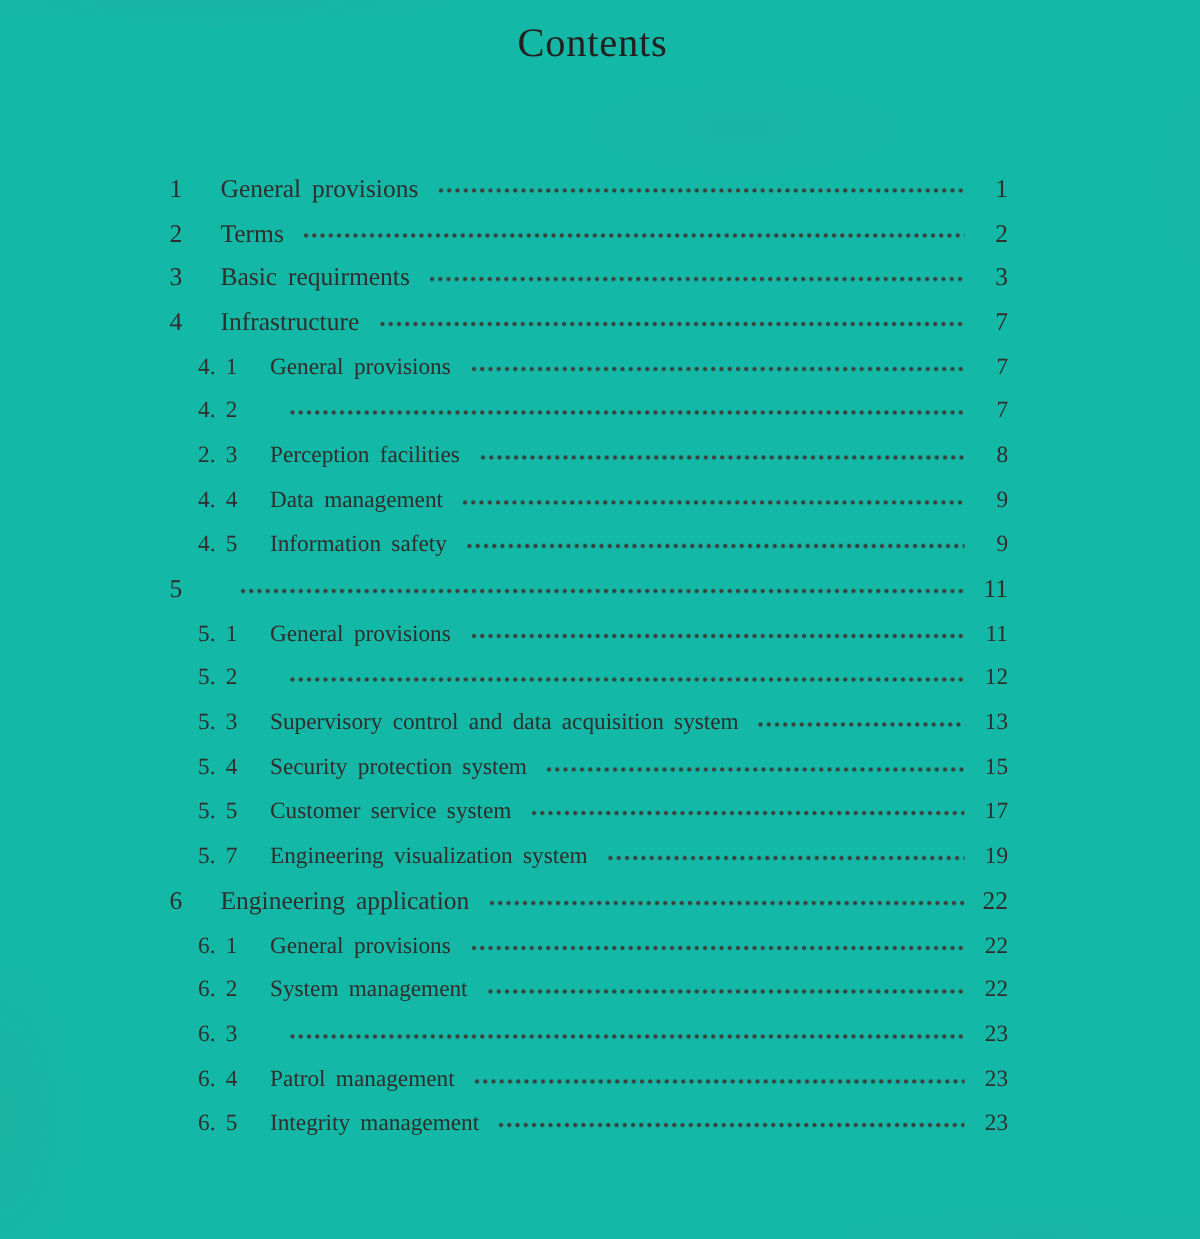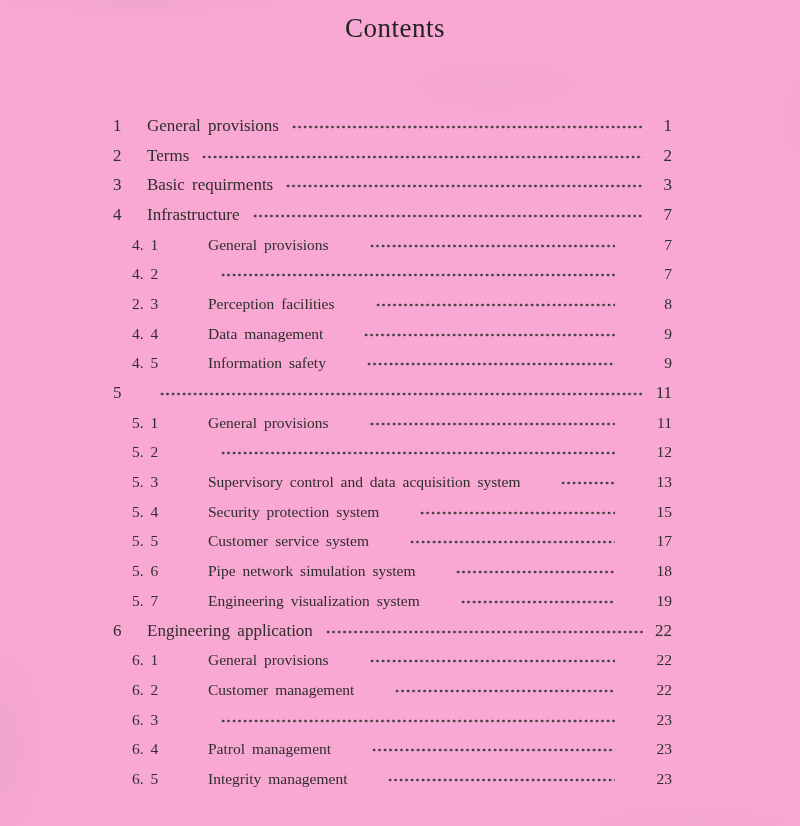--- a/index.html
+++ b/index.html
@@ -4,21 +4,21 @@
 <style>
   html, body {
     margin: 0;
     padding: 0;
     background: #e9e9e9;
   }
   .page {
     position: relative;
     width: 800px;
     height: 826px;
-    background: #f9a8d4;
+    background: #14b8a6;
     overflow: hidden;
     font-family: "Liberation Serif", "DejaVu Serif", serif;
     color: #2f2e2c;
   }
   
   .page::before {
     content: "";
     position: absolute;
     inset: 0;
     pointer-events: none;
@@ -53,21 +53,20 @@
     height: 29.7px;
     word-spacing: 3px;
     white-space: nowrap;
   }
   .toc-row.level-1 {
     font-size: 17px;
   }
   .toc-row.level-2 {
     font-size: 15.5px;
     padding-left: 19px;
-    gap: 28px;
   }
   .toc-row .num {
     flex: 0 0 auto;
   }
   .toc-row.level-1 .num { width: 34px; }
   .toc-row.level-2 .num { width: 48px; }
   .toc-row .label {
     flex: 0 1 auto;
   }
   .toc-row .leader {
@@ -174,46 +173,40 @@
       <span class="leader"></span>
       <span class="pagenum">15</span>
     </div>
       <div class="toc-row level-2">
       <span class="num">5. 5</span>
       <span class="label">Customer service system</span>
       <span class="leader"></span>
       <span class="pagenum">17</span>
     </div>
       <div class="toc-row level-2">
-      <span class="num">5. 6</span>
-      <span class="label">Pipe network simulation system</span>
-      <span class="leader"></span>
-      <span class="pagenum">18</span>
-    </div>
-      <div class="toc-row level-2">
       <span class="num">5. 7</span>
       <span class="label">Engineering visualization system</span>
       <span class="leader"></span>
       <span class="pagenum">19</span>
     </div>
       <div class="toc-row level-1">
       <span class="num">6</span>
       <span class="label">Engineering application</span>
       <span class="leader"></span>
       <span class="pagenum">22</span>
     </div>
       <div class="toc-row level-2">
       <span class="num">6. 1</span>
       <span class="label">General provisions</span>
       <span class="leader"></span>
       <span class="pagenum">22</span>
     </div>
       <div class="toc-row level-2">
       <span class="num">6. 2</span>
-      <span class="label">Customer management</span>
+      <span class="label">System management</span>
       <span class="leader"></span>
       <span class="pagenum">22</span>
     </div>
       <div class="toc-row level-2">
       <span class="num">6. 3</span>
       <span class="leader"></span>
       <span class="pagenum">23</span>
     </div>
       <div class="toc-row level-2">
       <span class="num">6. 4</span>

